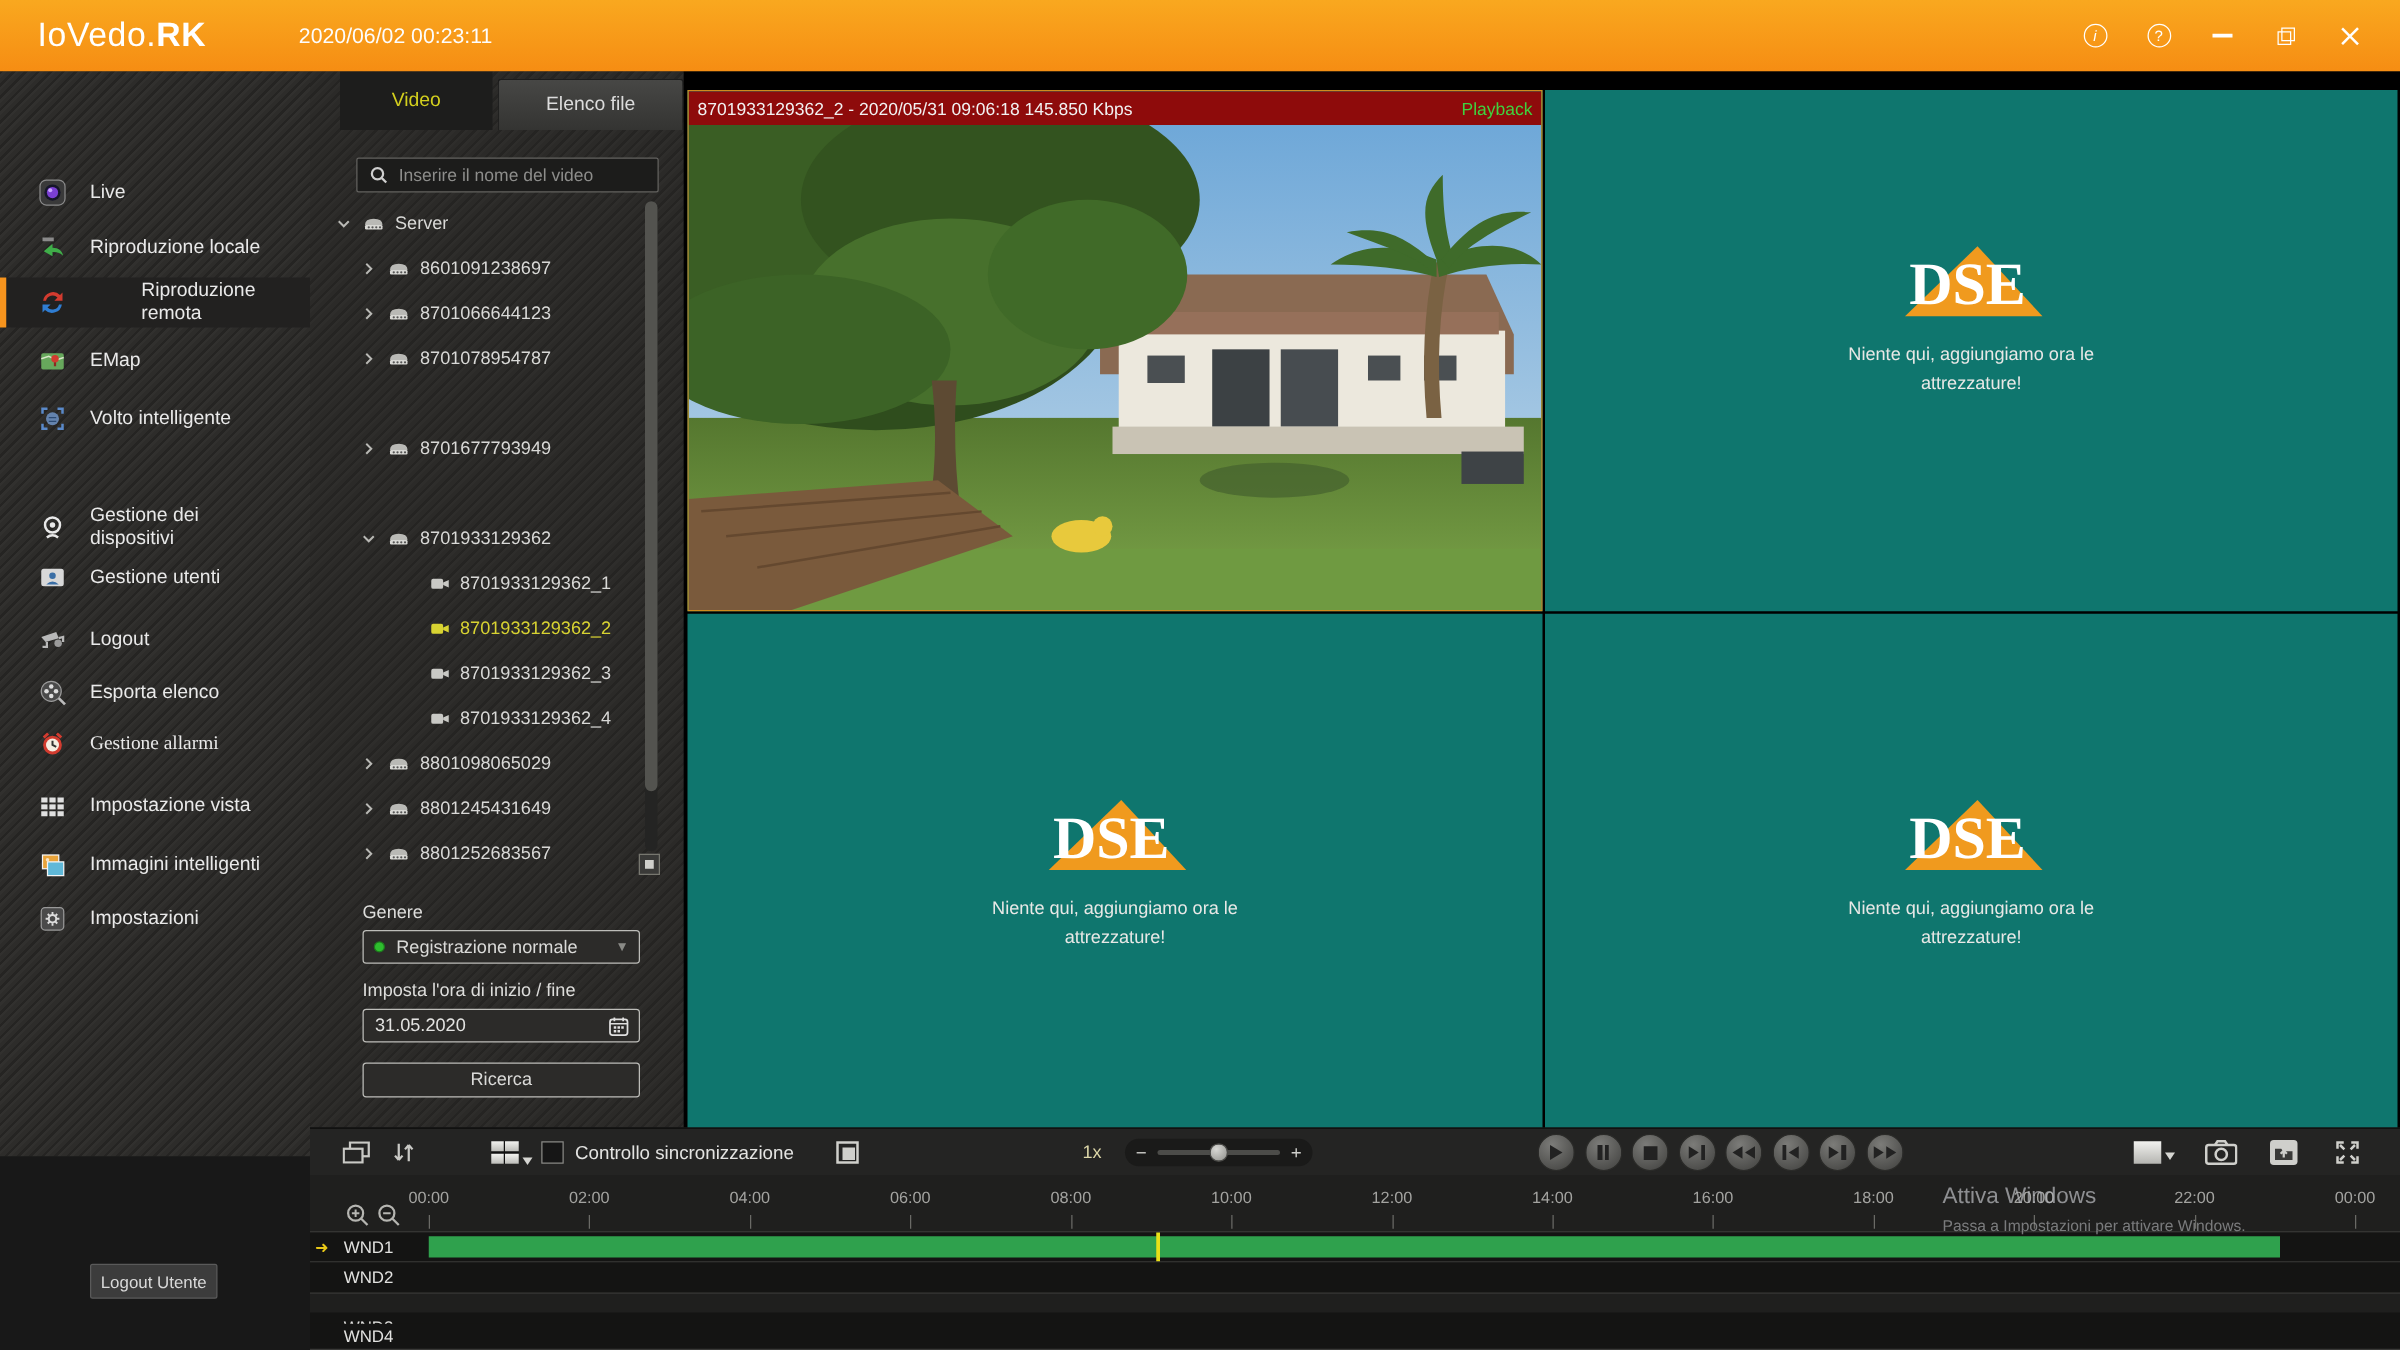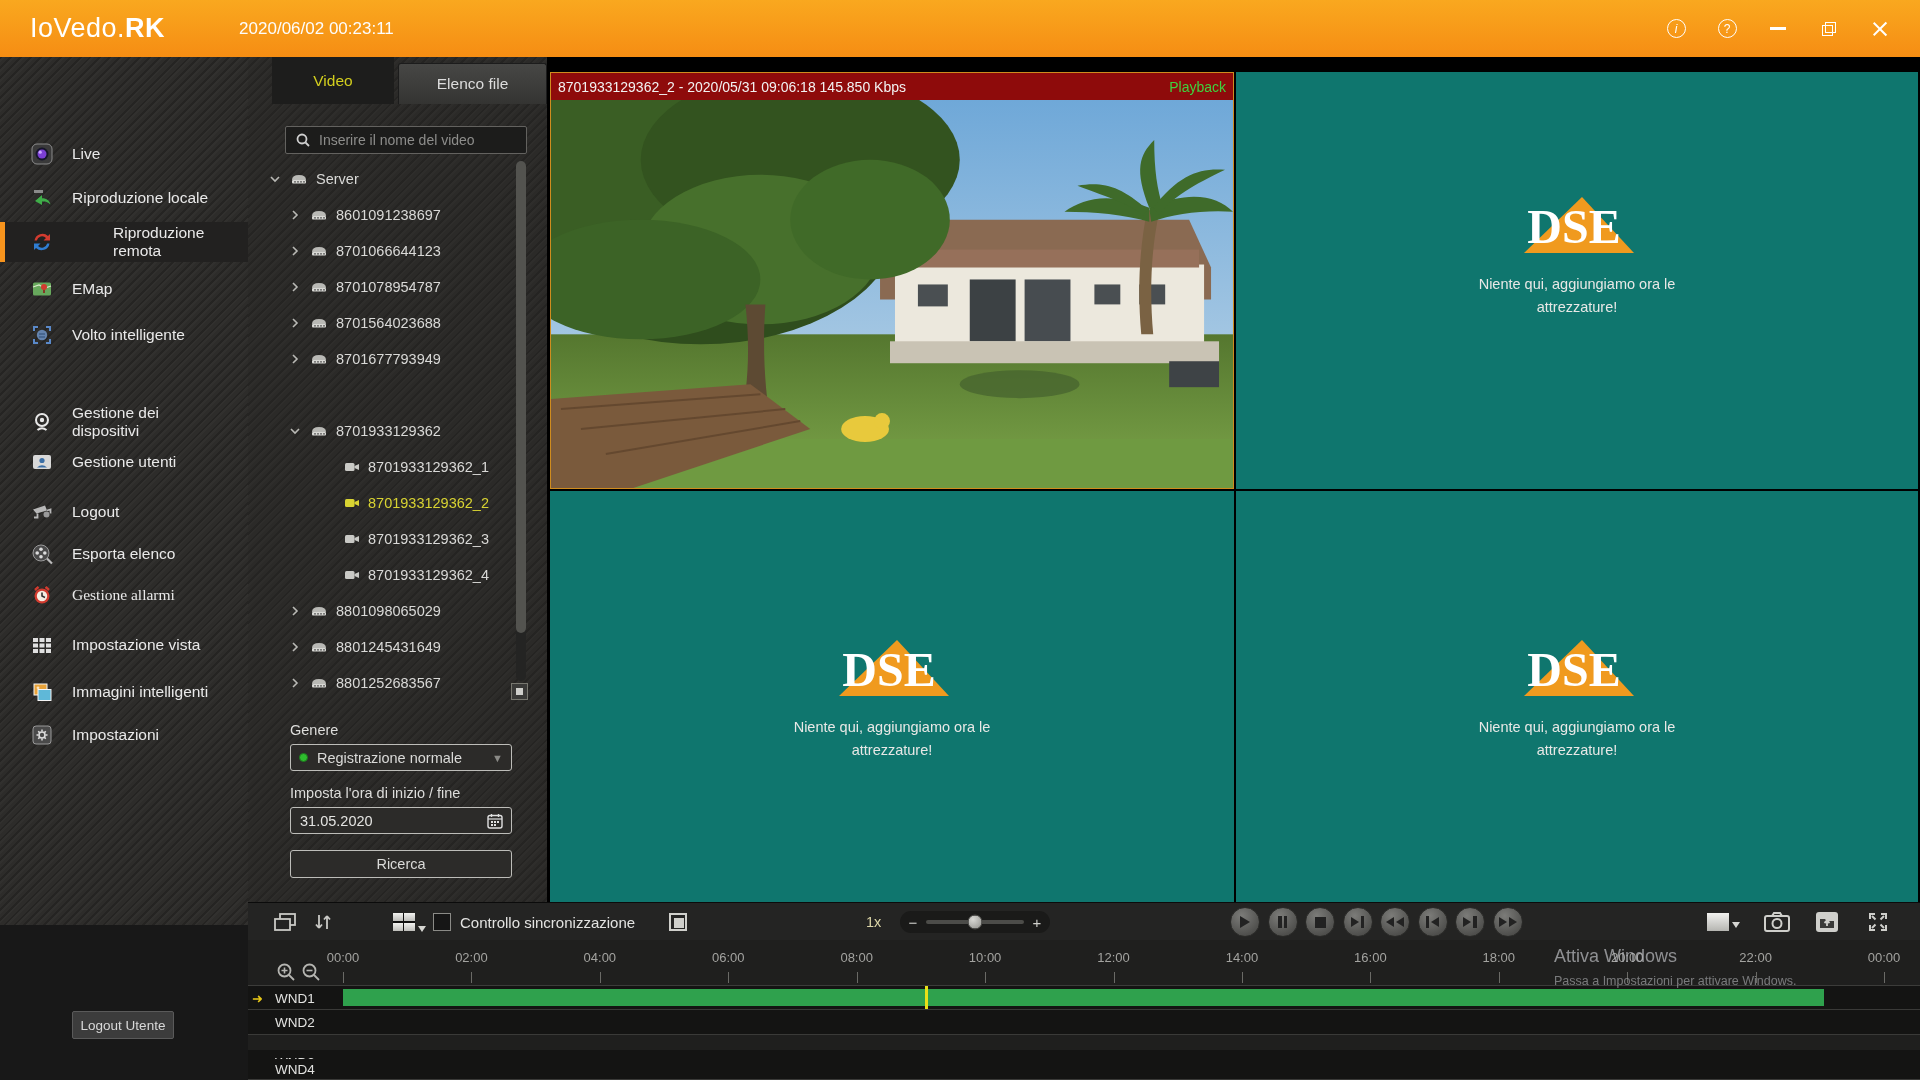--- a/index.html
+++ b/index.html
@@ -435,40 +435,20 @@
               <rect x="2" y="8" width="14" height="3.5" rx="1" fill="#d8d8d4"></rect>
               <g fill="#555">
                 <circle cx="5" cy="9.8" r="0.9"></circle>
                 <circle cx="8" cy="9.8" r="0.9"></circle>
                 <circle cx="11" cy="9.8" r="0.9"></circle>
                 <circle cx="14" cy="9.8" r="0.9"></circle>
               </g>
             </svg>
           </span>
           <span class="tlabel">8701078954787</span>
-        </div>
-        <div class="trow device" style="top: 144px; padding-left: 42px;">
-          <span class="chev">
-            <svg viewBox="0 0 10 10">
-              <path d="M3 1 L7 5 L3 9" stroke="#b9b9b5" stroke-width="1.6" fill="none"></path>
-            </svg>
-          </span>
-          <span class="ticon">
-            <svg viewBox="0 0 18 14" width="18" height="14">
-              <path d="M2 8 Q2 3 9 3 Q16 3 16 8 Z" fill="#b9b9b5"></path>
-              <rect x="2" y="8" width="14" height="3.5" rx="1" fill="#d8d8d4"></rect>
-              <g fill="#555">
-                <circle cx="5" cy="9.8" r="0.9"></circle>
-                <circle cx="8" cy="9.8" r="0.9"></circle>
-                <circle cx="11" cy="9.8" r="0.9"></circle>
-                <circle cx="14" cy="9.8" r="0.9"></circle>
-              </g>
-            </svg>
-          </span>
-          <span class="tlabel">8701564023688</span>
         </div>
         <div class="trow device" style="top: 180px; padding-left: 42px;">
           <span class="chev">
             <svg viewBox="0 0 10 10">
               <path d="M3 1 L7 5 L3 9" stroke="#b9b9b5" stroke-width="1.6" fill="none"></path>
             </svg>
           </span>
           <span class="ticon">
             <svg viewBox="0 0 18 14" width="18" height="14">
               <path d="M2 8 Q2 3 9 3 Q16 3 16 8 Z" fill="#b9b9b5"></path>

